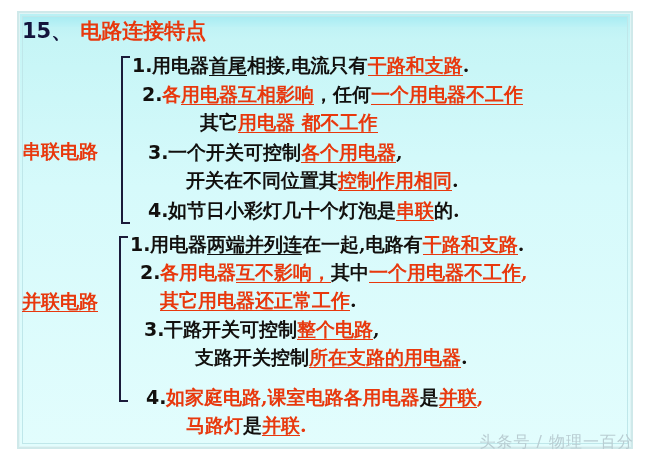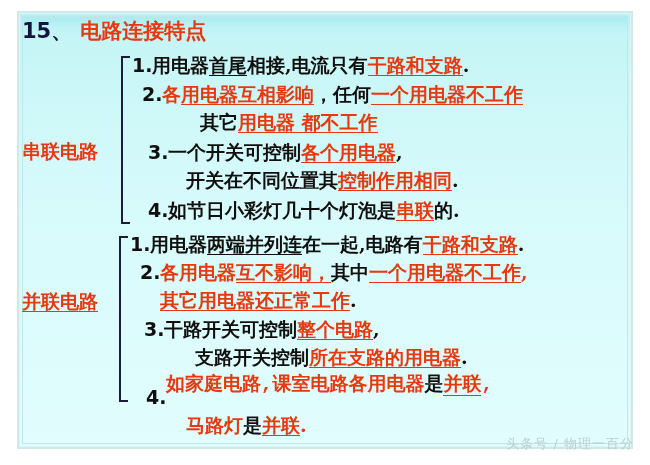--- a/index.html
+++ b/index.html
@@ -96,21 +96,21 @@
     border-top: 2.5px solid #1b1b3a;
     border-bottom: 2.5px solid #1b1b3a;
     width: 9px;
     box-sizing: border-box;
   }
 
   .watermark {
     position: absolute;
     right: 16px;
     bottom: 12px;
-    font-size: 13px;
+    font-size: 16px;
     color: #b9cdd2;
     font-family: "DejaVu Sans", "Liberation Sans", sans-serif;
     letter-spacing: 1px;
     white-space: nowrap;
   }
 </style>
 </head>
 <body>
 
 <div id="slide">
@@ -144,20 +144,20 @@
         <div class="t line" style="left: 168px; top: 201px;"><span class="seg blk">如节日小彩灯几十个灯泡是</span><span class="seg red u-red">串联</span><span class="seg blk">的.</span></div>
         <div class="t line num blk" style="left: 130px; top: 235px;">1.</div>
         <div class="t line" style="left: 150px; top: 235px;"><span class="seg blk">用电器</span><span class="seg blk u-blk">两端并列连</span><span class="seg blk">在一起,电路有</span><span class="seg red u-red">干路和支路</span><span class="seg blk">.</span></div>
         <div class="t line num blk" style="left: 140px; top: 263px;">2.</div>
         <div class="t line" style="left: 160px; top: 263px; text-align: right;"><span class="seg red">各用电器</span><span class="seg red u-red">互不影响，</span><span class="seg blk">其中</span><span class="seg red u-red">一个用电器不工作</span><span class="seg red">,</span></div>
         <div class="t line" style="left: 160px; top: 291px;"><span class="seg red u-red">其它用电器还正常工作</span><span class="seg blk">.</span></div>
         <div class="t line num blk" style="left: 144px; top: 320px;">3.</div>
         <div class="t line" style="left: 164px; top: 320px;"><span class="seg blk">干路开关可控制</span><span class="seg red u-red">整个电路</span><span class="seg blk">,</span></div>
         <div class="t line" style="left: 164px; top: 348px; margin-left: 31px;"><span class="seg blk">支路开关控制</span><span class="seg red u-red">所在支路的用电器</span><span class="seg blk">.</span></div>
         <div class="t line num blk" style="left: 146px; top: 388px;">4.</div>
-        <div class="t line" style="left: 166px; top: 376px; font-family: Liberation Mono, monospace;"><span class="seg red">如家庭电路,课室电路各用电器</span><span class="seg blk">是</span><span class="seg red u-red">并联</span><span class="seg red">,</span></div>
+        <div class="t line" style="left: 166px; top: 388px;"><span class="seg red">如家庭电路,课室电路各用电器</span><span class="seg blk">是</span><span class="seg red u-red">并联</span><span class="seg red">,</span></div>
         <div class="t line" style="left: 186px; top: 416px;"><span class="seg red">马路灯</span><span class="seg blk">是</span><span class="seg red u-red">并联</span><span class="seg red">.</span></div>
       </div>
 
   </div>
 
   <div class="watermark">头条号 / 物理一百分</div>
 </div>
 
 </body></html>

